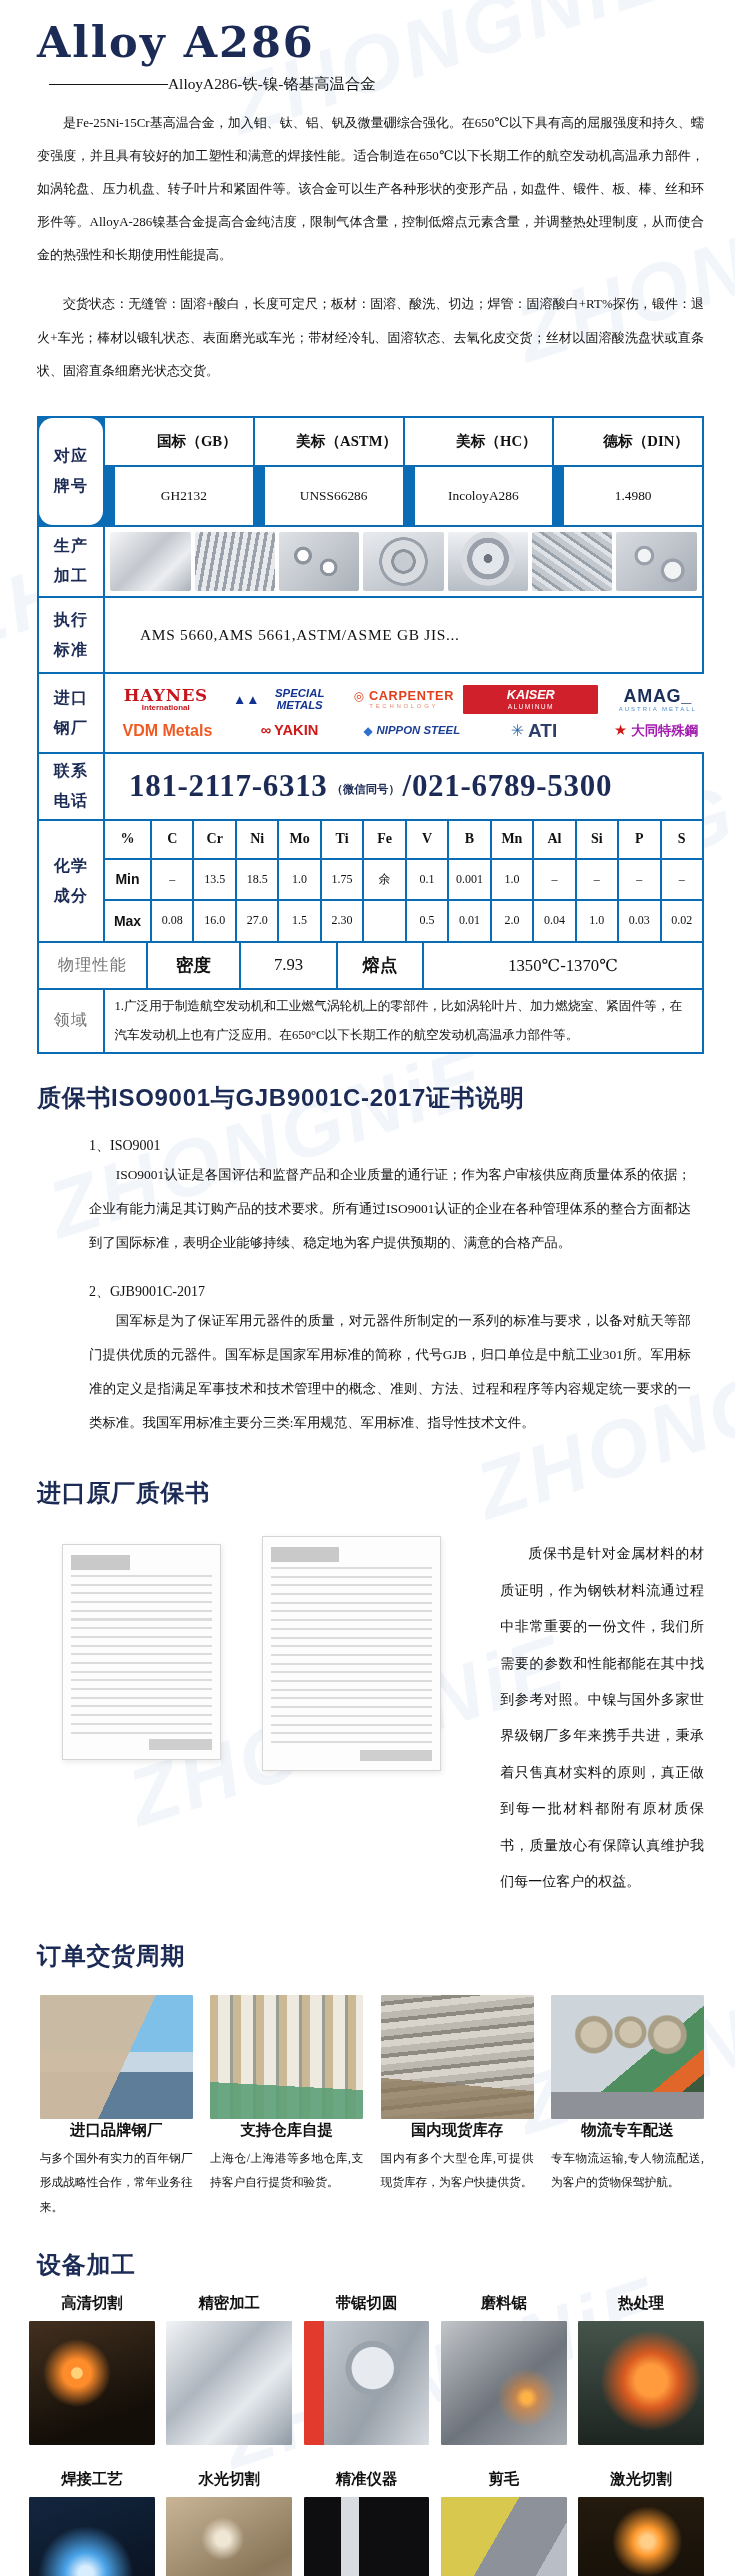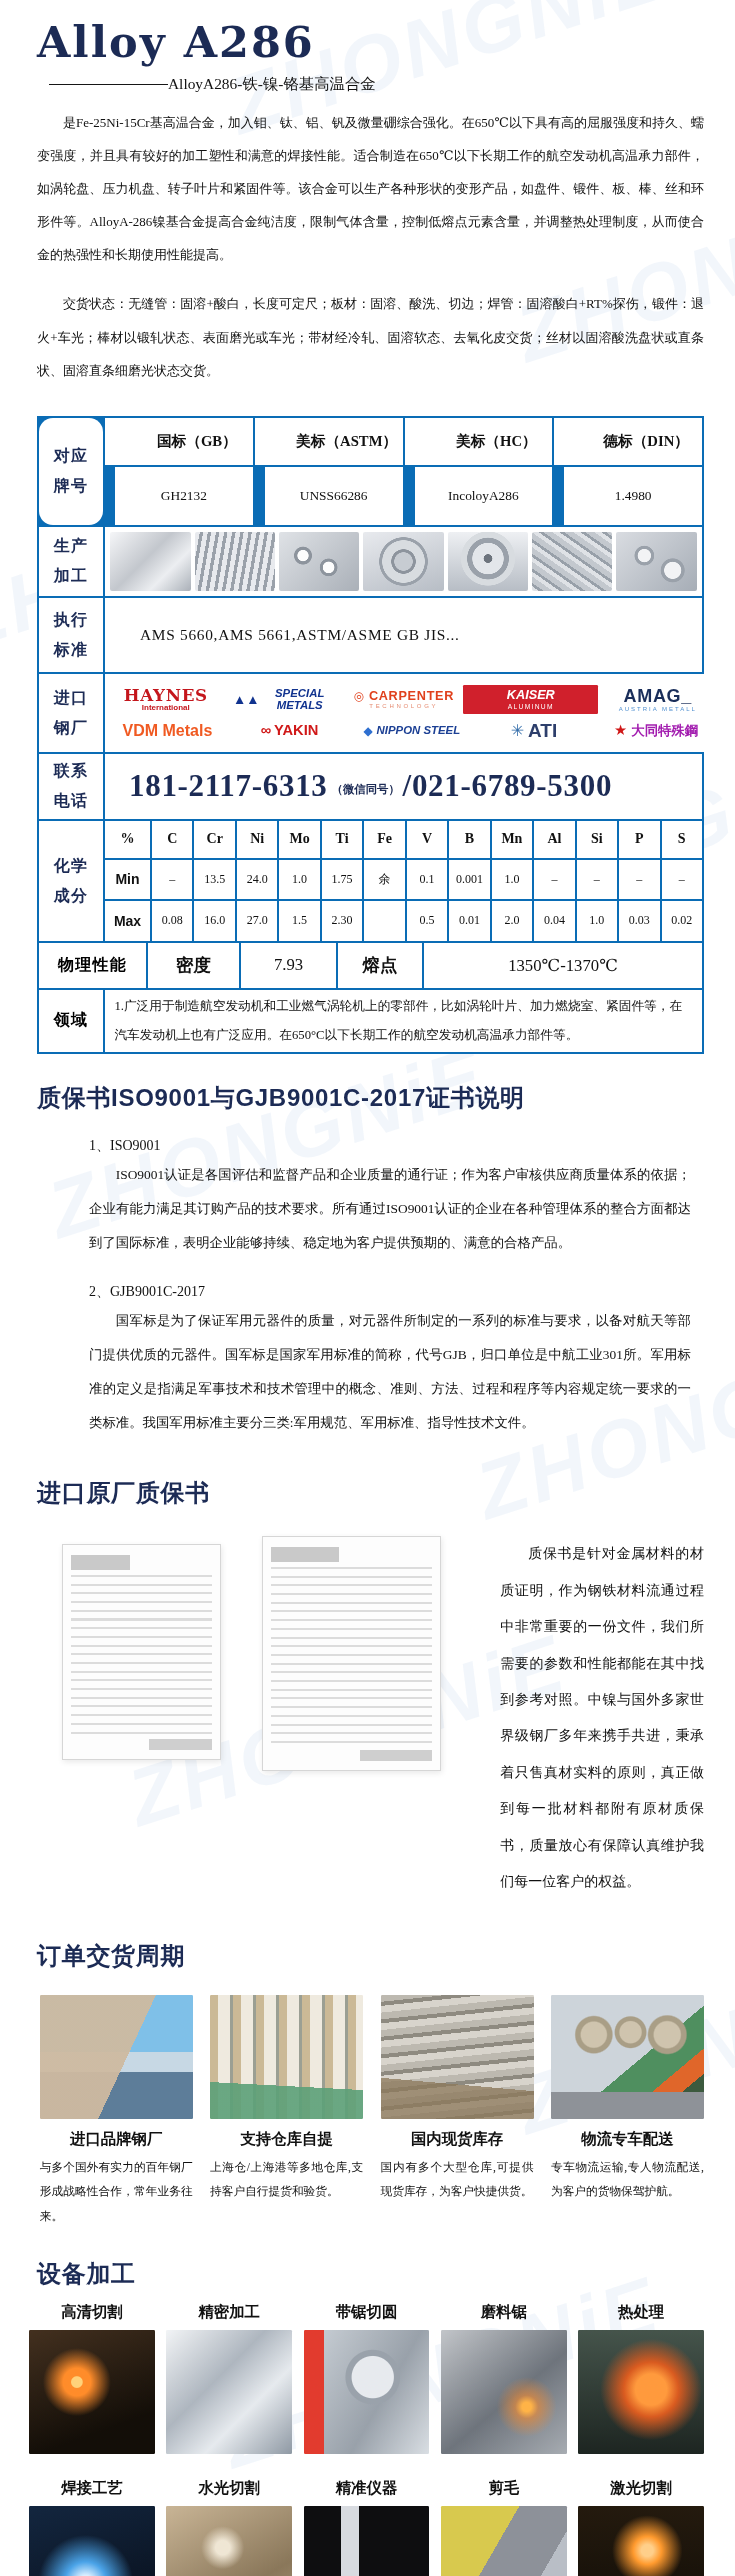--- a/index.html
+++ b/index.html
@@ -73,21 +73,21 @@
   .r-phone{grid-template-columns:64px 1fr;grid-template-rows:65px;}
   .phonewrap{justify-content:flex-start;padding-left:24px;color:#1c2b55;font-weight:bold;}
   .ph-main{font-size:31px;letter-spacing:0.7px;}
   .ph-note{font-size:11.4px;margin:6.7px 2.7px 0 4px;}
   .ph-alt{font-size:31px;letter-spacing:0.7px;}
   .r-chem{grid-template-columns:64px 45px repeat(13,1fr);grid-template-rows:37px 39px 40px;}
   .chead{font-size:14px;font-weight:600;}
   .cminmax{font-size:14px;font-weight:bold;font-family:"Liberation Sans","DejaVu Sans",sans-serif;}
   .cval{font-size:12px;}
   .r-phys{grid-template-columns:107px 91px 95px 84px 1fr;grid-template-rows:45px;}
-  .pl{font-size:16px;font-weight:bold;color:#000000;letter-spacing:1.3px;}
+  .pl{font-size:16px;font-weight:normal;color:#737373;letter-spacing:1.3px;}
   .pk{font-size:17.4px;font-weight:bold;}
   .pv{font-size:16.7px;}
   .r-fields{grid-template-columns:64px 1fr;grid-template-rows:62px;}
   .fieldtext{justify-content:flex-start;text-align:left;font-size:12.7px;line-height:2.3;padding:2.7px 12px 2.7px 9.4px;}
   
   .h2{font-size:24px;font-weight:bold;color:#1c2b55;margin:0;
       font-family:"Liberation Sans","DejaVu Sans",sans-serif;letter-spacing:0.7px;}
   .certs-h{margin-top:28px;}
   .numtitle{font-size:14px;margin:23px 0 0 52px;}
   .numpara{font-size:13.4px;line-height:2.55;text-indent:2em;margin:2.7px 0 0 52px;width:602px;text-align:justify;}
@@ -105,21 +105,21 @@
   
   .order-h{margin-top:40px;}
   .cards{display:flex;gap:17.4px;margin:23px 0 0 2.7px;}
   .card{width:158px;}
   .cphoto{height:124px;border-radius:1.3px;}
   .d1{background:linear-gradient(115deg,rgba(206,186,160,.95) 0 55%,rgba(0,0,0,0) 55%),linear-gradient(180deg,#7fc0e8 0 46%,#c7d8e4 46% 62%,#5d7d99 62%);}
   .d2{background:linear-gradient(183deg,rgba(0,0,0,0) 0 72%,rgba(92,160,120,.9) 72%),repeating-linear-gradient(90deg,#cbb globalization,#cbb996 0 8px,#efeadf 8px 20px,#9b9f93 20px 23px);}
   .d2{background:linear-gradient(183deg,rgba(0,0,0,0) 0 72%,rgba(92,160,120,.9) 72%),repeating-linear-gradient(90deg,#cbb996 0 8px,#efeadf 8px 20px,#9b9f93 20px 23px);}
   .d3{background:linear-gradient(185deg,rgba(0,0,0,0) 0 70%,rgba(140,120,90,.75) 70%),repeating-linear-gradient(-6deg,#d8d4cc 0 6.7px,#8e8a80 6.7px 10.7px,#bdb9b0 10.7px 17.4px);}
   .d4{background:linear-gradient(180deg,rgba(0,0,0,0) 0 78%,#8e9298 78%),radial-gradient(circle at 28% 32%,#cfc4ae 0 9%,#a99e86 10% 13%,transparent 14%),radial-gradient(circle at 52% 30%,#cfc4ae 0 9%,#a99e86 10% 13%,transparent 14%),radial-gradient(circle at 76% 32%,#cfc4ae 0 9%,#a99e86 10% 13%,transparent 14%),linear-gradient(140deg,#cdd4da 0 55%,#4f8f5f 55% 72%,#e0662a 72% 82%,#3c5a3e 82%);}
-  .ctitle{margin-top:10px;text-align:center;font-size:15.4px;font-weight:bold;
+  .ctitle{margin-top:1px;text-align:center;font-size:15.4px;font-weight:bold;
           font-family:"Liberation Sans","DejaVu Sans",sans-serif;}
   .cdesc{margin-top:5.3px;font-size:11.7px;line-height:2.1;text-align:justify;}
   
   .equip-h{margin-top:29px;}
   .erow{display:flex;gap:11.4px;margin:12px 0 0 -8px;}
   .ecol{width:131px;}
   .elabel{text-align:center;font-size:15.4px;font-weight:bold;margin-bottom:6.7px;
           font-family:"Liberation Sans","DejaVu Sans",sans-serif;}
   .eimg{height:124px;border-radius:1.3px;}
   .row2 .eimg{height:139px;}
@@ -269,21 +269,21 @@
         <div class="cell chead">B</div>
         <div class="cell chead">Mn</div>
         <div class="cell chead">Al</div>
         <div class="cell chead">Si</div>
         <div class="cell chead">P</div>
         <div class="cell chead">S</div>
 
         <div class="cell cminmax">Min</div>
         <div class="cell cval">–</div>
         <div class="cell cval">13.5</div>
-        <div class="cell cval">24.0</div>
+        <div class="cell cval">18.5</div>
         <div class="cell cval">1.0</div>
         <div class="cell cval">1.75</div>
         <div class="cell cval">余</div>
         <div class="cell cval">0.1</div>
         <div class="cell cval">0.001</div>
         <div class="cell cval">1.0</div>
         <div class="cell cval">–</div>
         <div class="cell cval">–</div>
         <div class="cell cval">–</div>
         <div class="cell cval">–</div>

